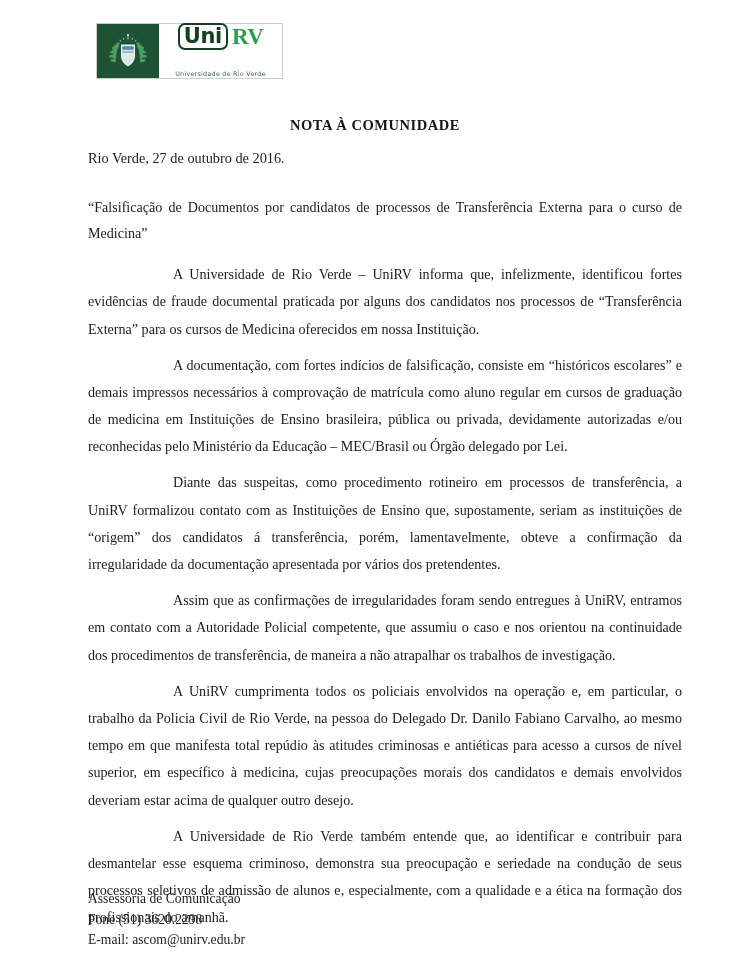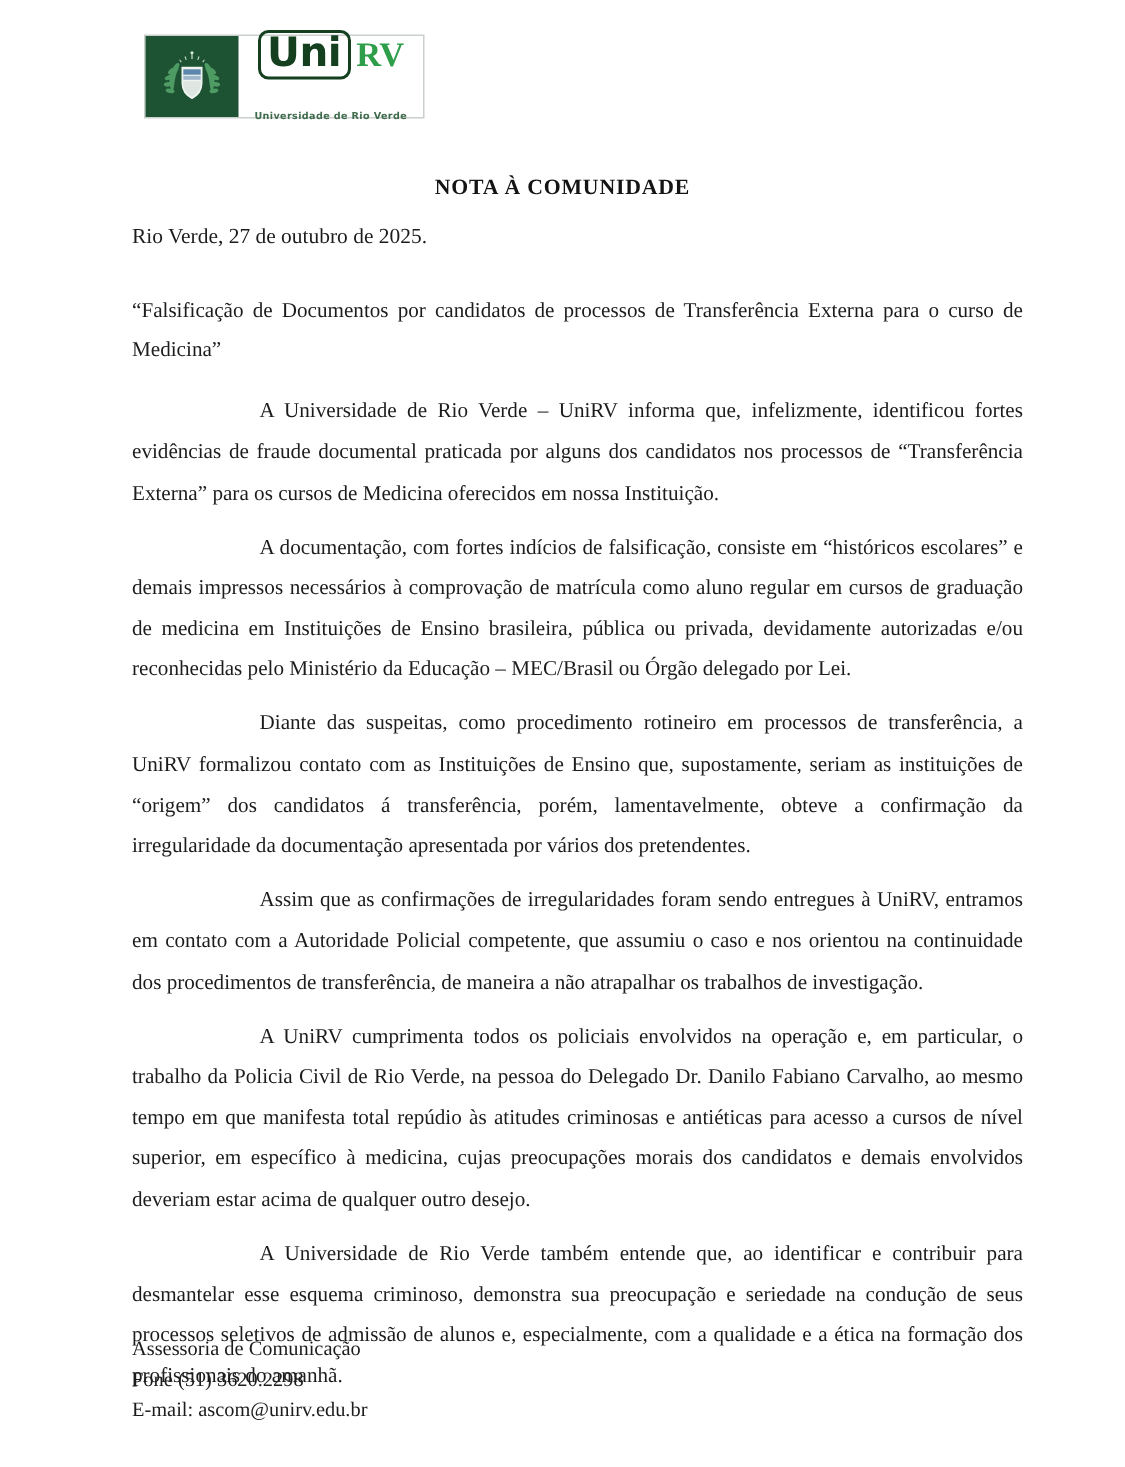--- a/index.html
+++ b/index.html
@@ -57,21 +57,21 @@
   }
   .logo-words {
     display: flex;
     align-items: center;
     gap: 4px;
     line-height: 1;
   }
   .logo-uni {
     font-family: "DejaVu Sans", sans-serif;
     font-weight: bold;
-    font-size: 27px;
+    font-size: 21px;
     color: #14401f;
     border: 2.2px solid #14401f;
     border-radius: 7px;
     padding: 0px 4px 1px 4px;
     letter-spacing: -0.3px;
     line-height: 1.05;
   }
   .logo-rv {
     font-family: Liberation Serif, serif;
     font-weight: bold;
@@ -80,21 +80,20 @@
     letter-spacing: -0.5px;
     line-height: 1;
   }
   .logo-tagline {
     font-family: "DejaVu Sans", sans-serif;
     font-size: 6.4px;
     color: #3f6b4d;
     letter-spacing: 0.25px;
     margin-top: 20px;
     white-space: nowrap;
-    font-weight: bold;
   }
 
   
   .doc-title {
     position: absolute;
     left: 0;
     right: 0;
     top: 117px;
     text-align: center;
     font-family: "Liberation Serif", "DejaVu Serif", serif;
@@ -189,21 +188,21 @@
         <span class="logo-uni">Uni</span>
         <span class="logo-rv">RV</span>
       </div>
       <div class="logo-tagline">Universidade de Rio Verde</div>
     </div>
   </div>
 
   <div class="doc-title">NOTA À COMUNIDADE</div>
 
   <div class="content">
-    <div class="line-date">Rio Verde, 27 de outubro de 2025.</div>
+    <div class="line-date">Rio Verde, 27 de outubro de 2016.</div>
     <div class="subtitle">“Falsificação de Documentos por candidatos de processos de Transferência Externa para o curso de Medicina”</div>
 
     <p class="para">A Universidade de Rio Verde – UniRV informa que, infelizmente, identificou fortes evidências de fraude documental praticada por alguns dos candidatos nos processos de “Transferência Externa” para os cursos de Medicina oferecidos em nossa Instituição.</p>
     <p class="para">A documentação, com fortes indícios de falsificação, consiste em “históricos escolares” e demais impressos necessários à comprovação de matrícula como aluno regular em cursos de graduação de medicina em Instituições de Ensino brasileira, pública ou privada, devidamente autorizadas e/ou reconhecidas pelo Ministério da Educação – MEC/Brasil ou Órgão delegado por Lei.</p>
     <p class="para">Diante das suspeitas, como procedimento rotineiro em processos de transferência, a UniRV formalizou contato com as Instituições de Ensino que, supostamente, seriam as instituições de “origem” dos candidatos á transferência, porém, lamentavelmente, obteve a confirmação da irregularidade da documentação apresentada por vários dos pretendentes.</p>
     <p class="para">Assim que as confirmações de irregularidades foram sendo entregues à UniRV, entramos em contato com a Autoridade Policial competente, que assumiu o caso e nos orientou na continuidade dos procedimentos de transferência, de maneira a não atrapalhar os trabalhos de investigação.</p>
     <p class="para">A UniRV cumprimenta todos os policiais envolvidos na operação e, em particular, o trabalho da Policia Civil de Rio Verde, na pessoa do Delegado Dr. Danilo Fabiano Carvalho, ao mesmo tempo em que manifesta total repúdio às atitudes criminosas e antiéticas para acesso a cursos de nível superior, em específico à medicina, cujas preocupações morais dos candidatos e demais envolvidos deveriam estar acima de qualquer outro desejo.</p>
     <p class="para">A Universidade de Rio Verde também entende que, ao identificar e contribuir para desmantelar esse esquema criminoso, demonstra sua preocupação e seriedade na condução de seus processos seletivos de admissão de alunos e, especialmente, com a qualidade e a ética na formação dos profissionais do amanhã.</p>
   </div>
 

